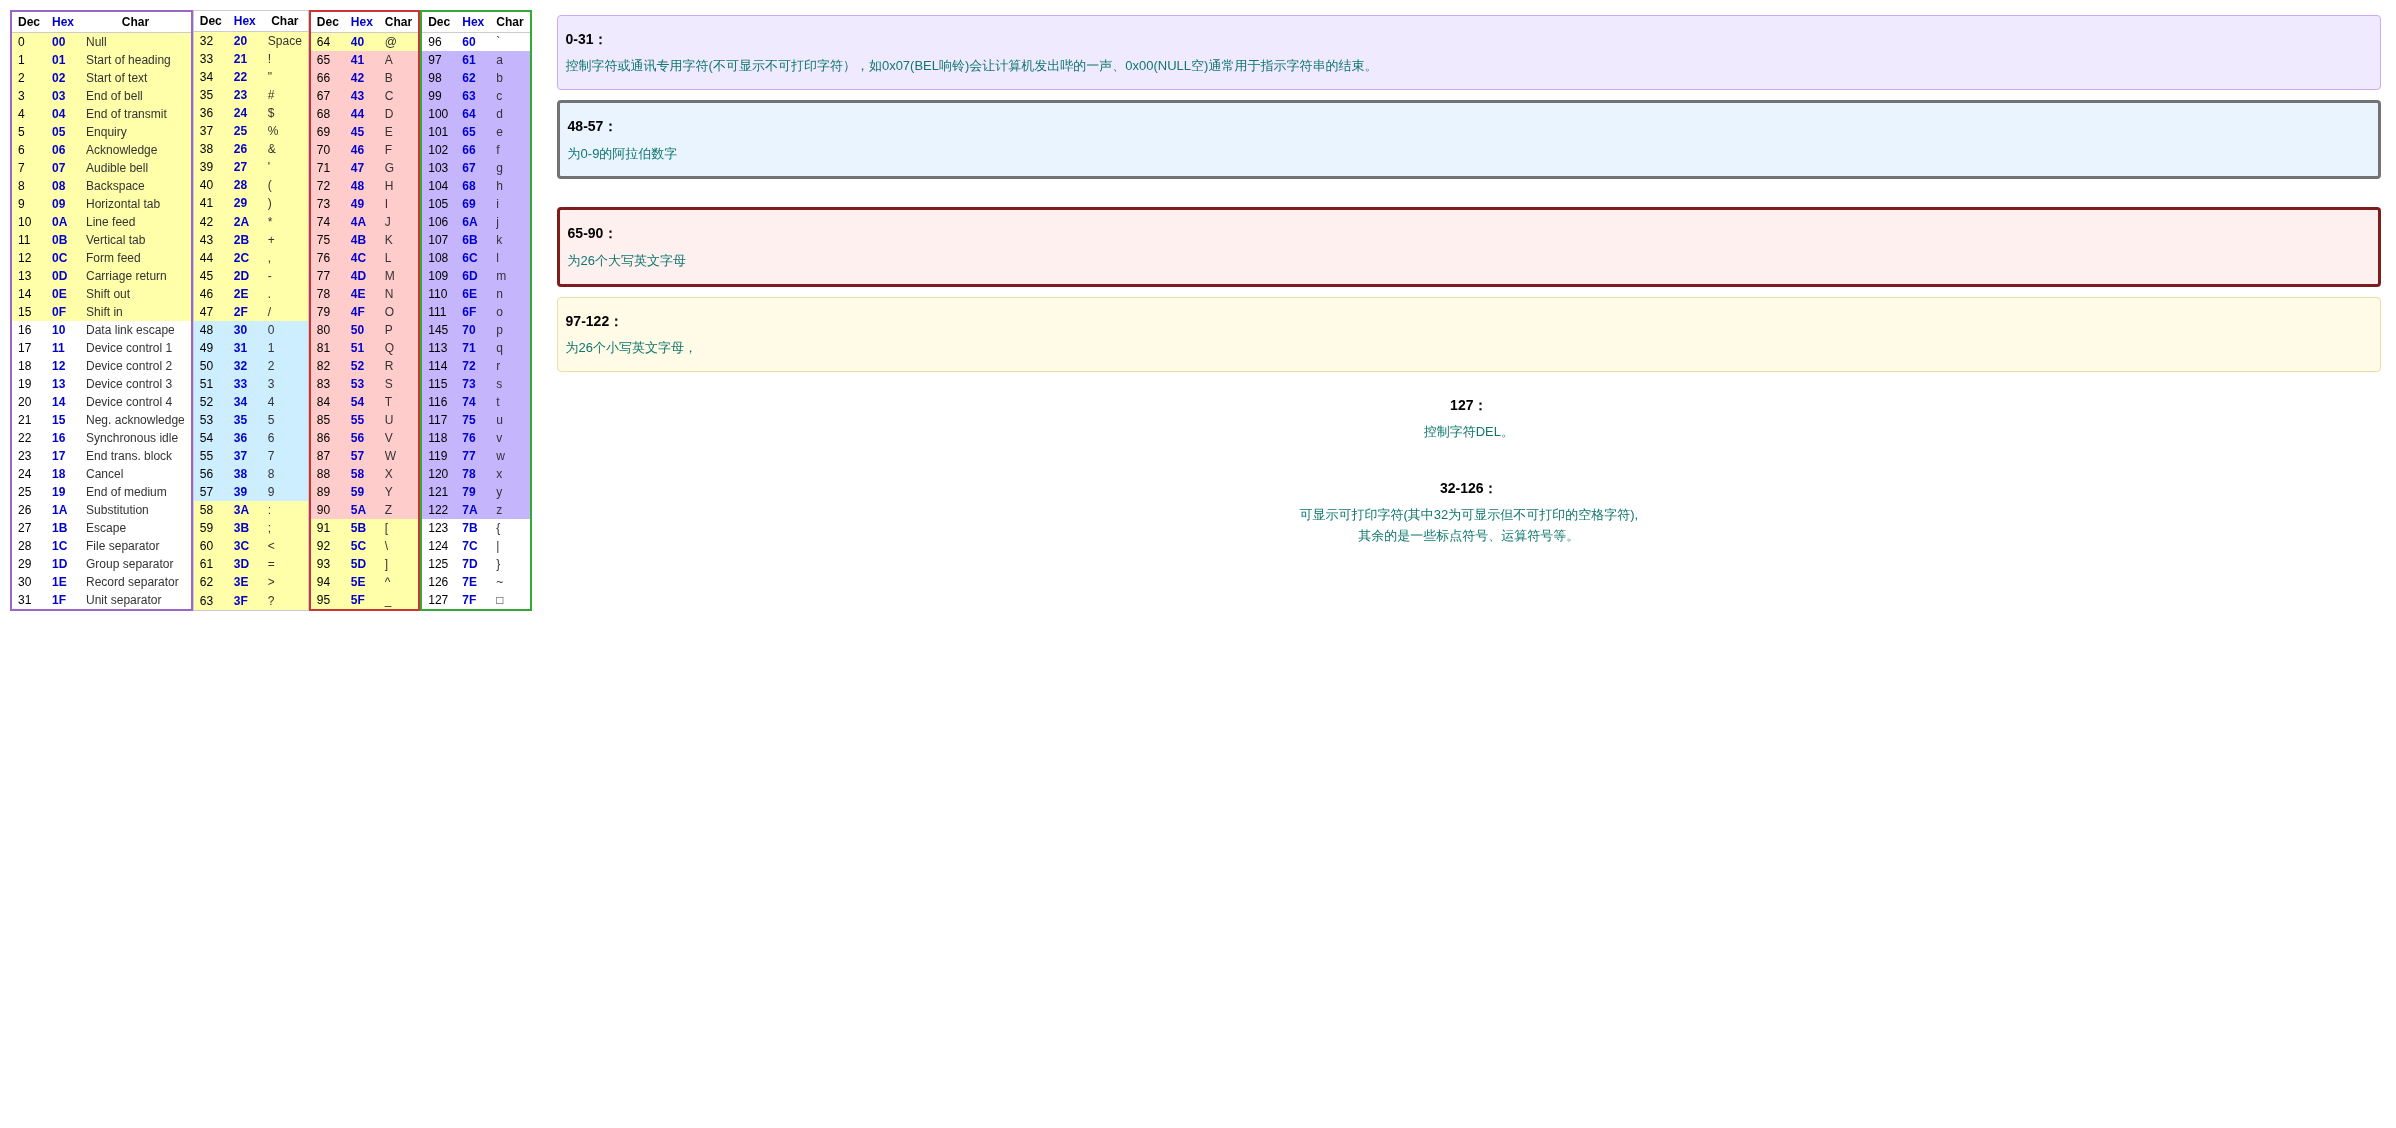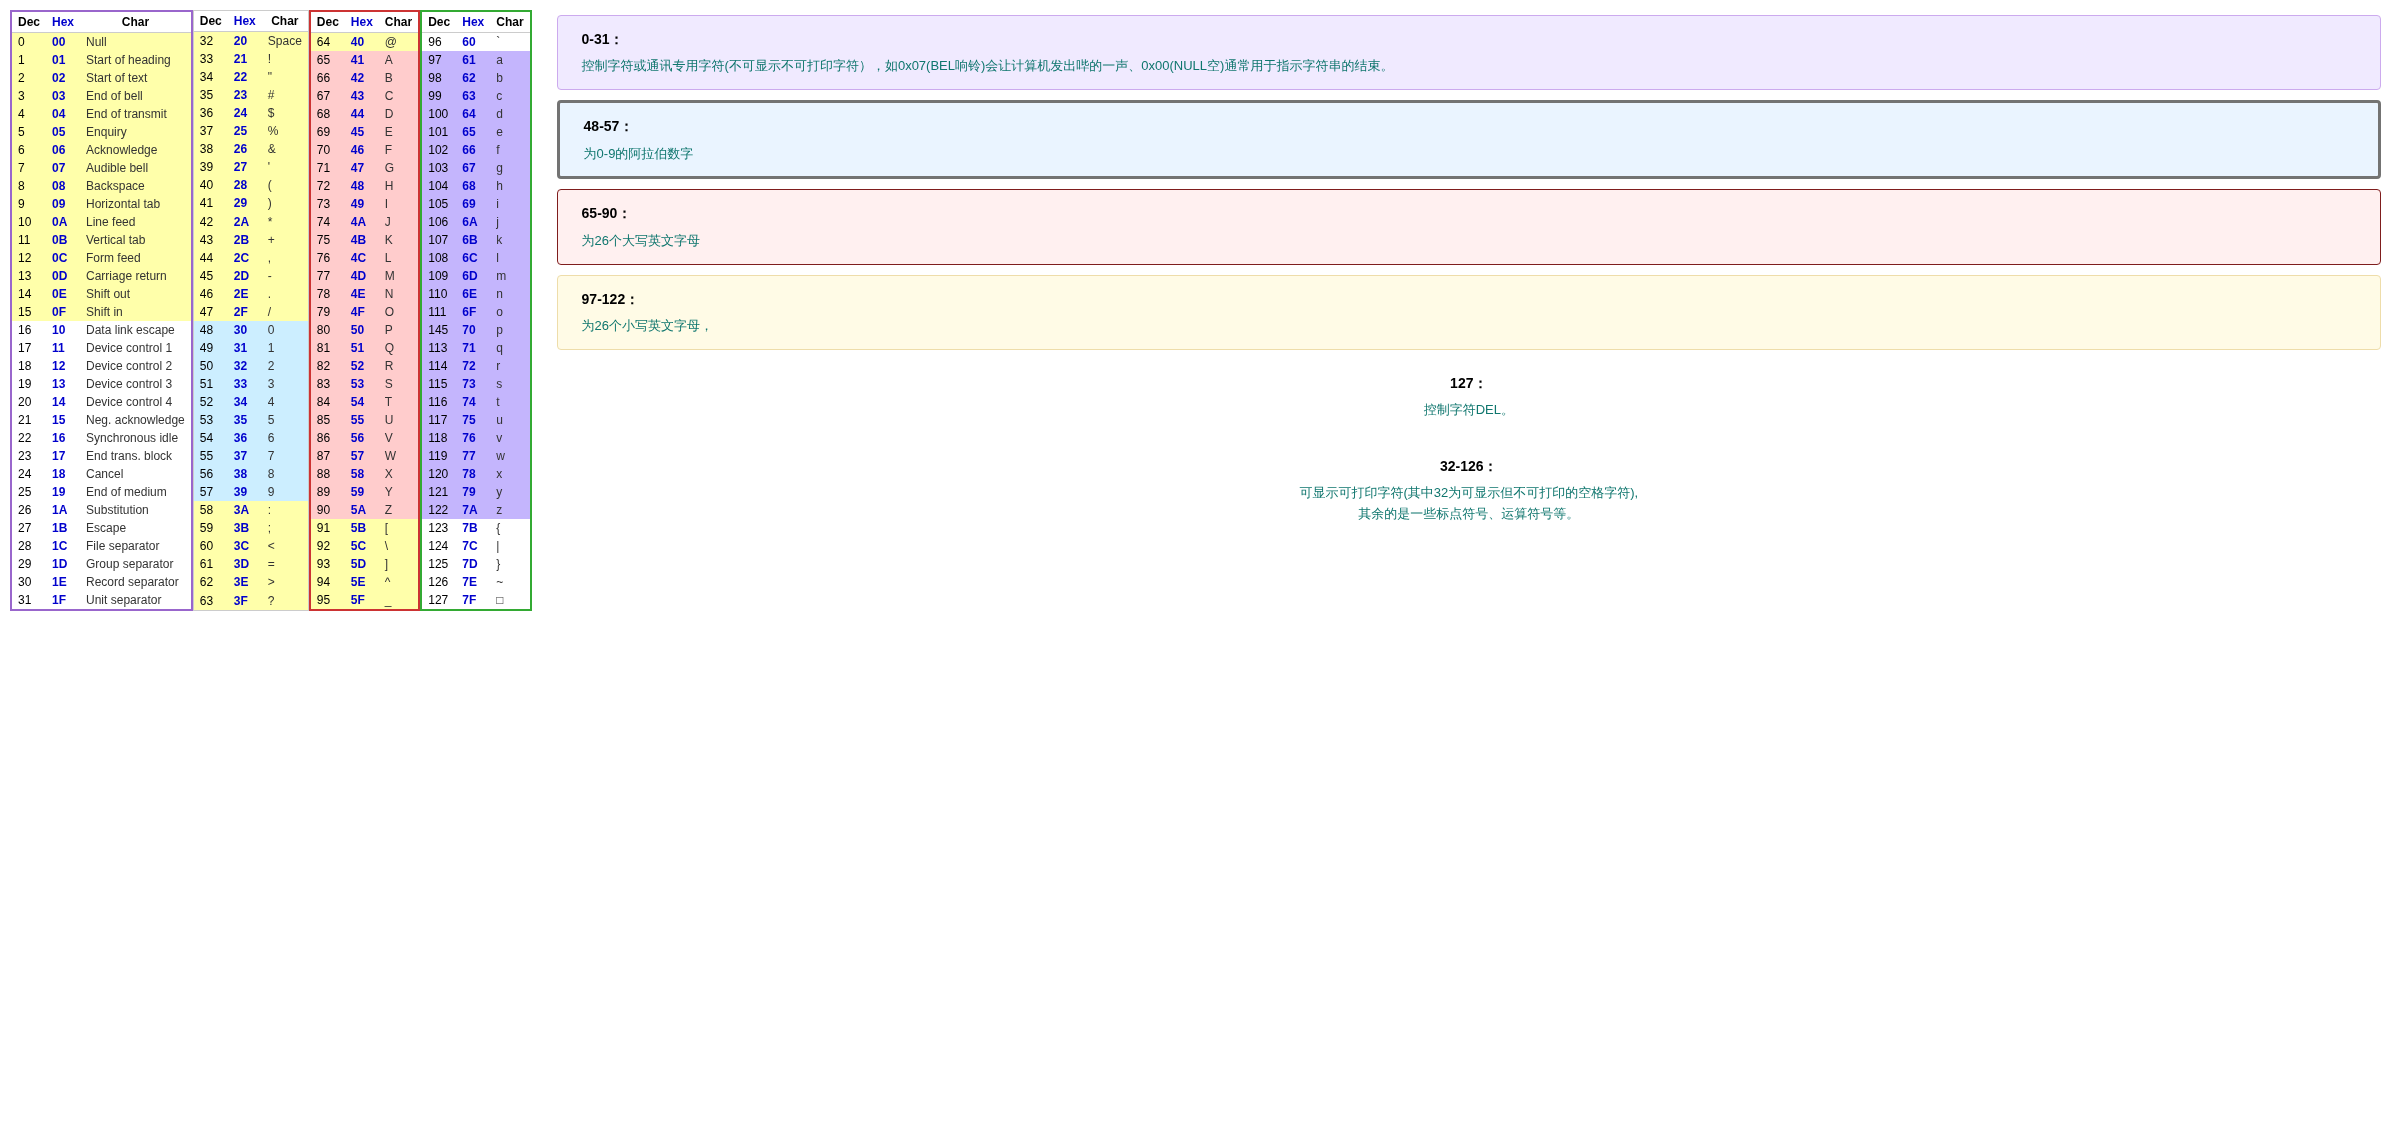--- a/index.html
+++ b/index.html
@@ -60,35 +60,35 @@
 
     .right-panel {
       flex: 1;
       display: flex;
       flex-direction: column;
       gap: 10px;
       padding: 5px;
     }
     .info-box {
       border-radius: 4px;
-      padding: 12px 24px;
+      padding: 12px 8px;
       line-height: 1.6;
     }
     .info-box .title {
       font-weight: bold;
       font-size: 14px;
       margin-bottom: 6px;
     }
     .info-box .content {
       font-size: 13px;
       color: #0f766e;
     }
     .box-purple { background-color: #f0eaff; border: 1px solid #ccaaee; }
     .box-blue   { background-color: #eaf4ff; border: 3px solid #737373; }
-    .box-pink   { background-color: #fff0f0; border: 1px solid #7f1d1d; }
+    .box-pink   { background-color: #fff0f0; border: 3px solid #7f1d1d; margin-top: 18px; }
     .box-yellow { background-color: #fffbe6; border: 1px solid #eeddaa; }
     .box-none   { background-color: transparent; border: none; text-align: center; }
   </style>
 </head>
 <body>
 
 <div class="left-panel">
 
   <table class="table-col1">
     <thead>

